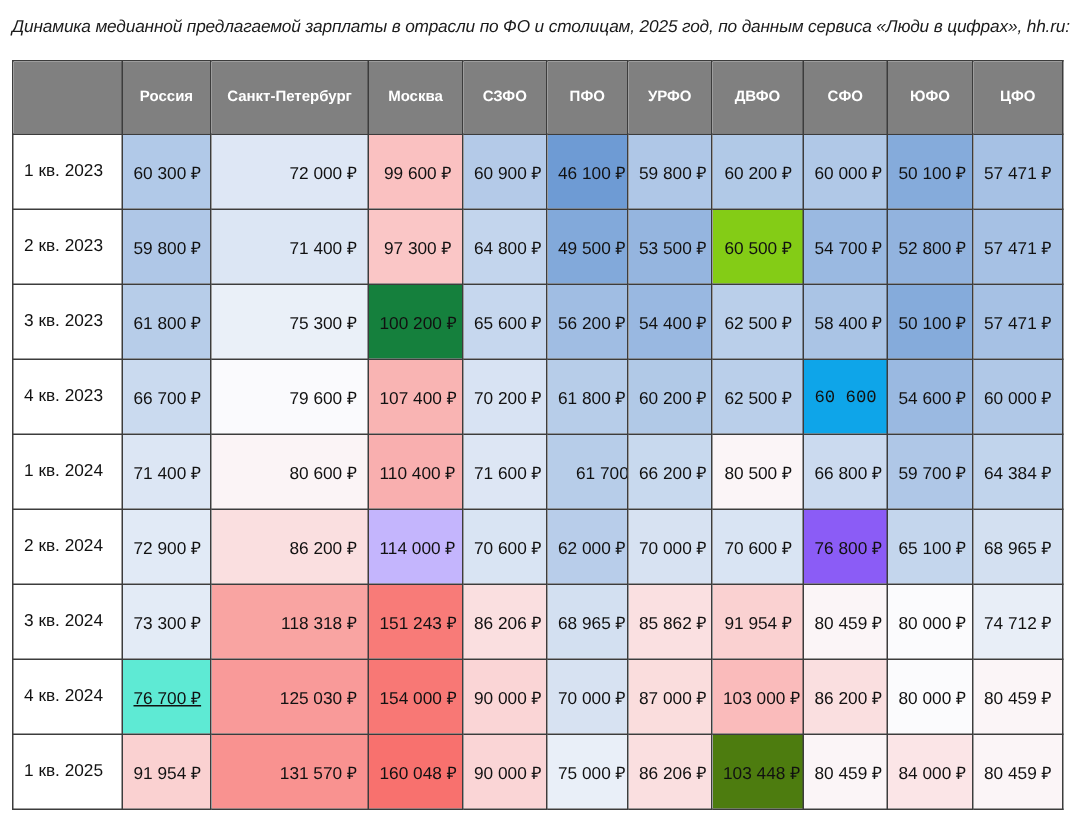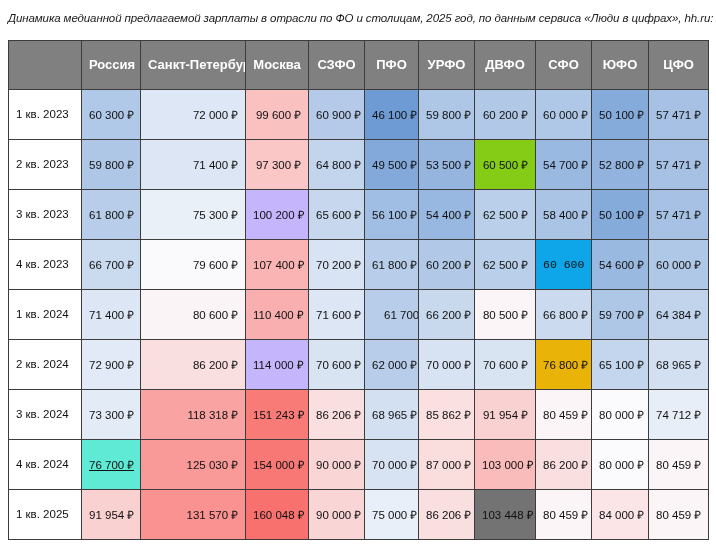--- a/index.html
+++ b/index.html
@@ -42,21 +42,21 @@
     box-sizing: border-box;
     overflow: hidden;
     white-space: nowrap;
   }
   table.salary-table thead th {
     background: #808080;
     color: #ffffff;
     font-weight: bold;
     text-align: center;
     height: 49px;
-    font-size: 13px;
+    font-size: 10px;
   }
   table.salary-table thead th.corner-cell {
     background: #808080;
   }
   td.row-label {
     background: #ffffff;
     text-align: left;
     font-weight: normal;
     padding-left: 12px;
     color: #111111;
@@ -136,23 +136,23 @@
           <td class="val" style="background: rgb(149, 181, 223);">53 500 ₽</td>
           <td class="val" style="background: #84cc16;">60 500 ₽</td>
           <td class="val" style="background: rgb(154, 185, 225);">54 700 ₽</td>
           <td class="val" style="background: rgb(146, 179, 222);">52 800 ₽</td>
           <td class="val" style="background: rgb(166, 193, 228);">57 471 ₽</td>
         </tr>
         <tr>
           <td class="row-label">3 кв. 2023</td>
           <td class="val" style="background: rgb(183, 205, 233);">61 800 ₽</td>
           <td class="val" style="background: rgb(234, 240, 248);">75 300 ₽</td>
-          <td class="val" style="background: #c4b5fd;">100 200 ₽</td>
+          <td class="val" style="background: #15803d;">100 200 ₽</td>
           <td class="val" style="background: rgb(198, 215, 238); margin-left: 19px;">65 600 ₽</td>
-          <td class="val" style="background: rgb(160, 189, 227);">56 100 ₽</td>
+          <td class="val" style="background: rgb(160, 189, 227);">56 200 ₽</td>
           <td class="val" style="background: rgb(153, 184, 225);">54 400 ₽</td>
           <td class="val" style="background: rgb(186, 207, 234);">62 500 ₽</td>
           <td class="val" style="background: rgb(170, 196, 229);">58 400 ₽</td>
           <td class="val" style="background: rgb(133, 171, 219);">50 100 ₽</td>
           <td class="val" style="background: rgb(166, 193, 228);">57 471 ₽</td>
         </tr>
         <tr>
           <td class="row-label">4 кв. 2023</td>
           <td class="val" style="background: rgb(202, 218, 239);">66 700 ₽</td>
           <td class="val" style="background: rgb(250, 250, 253);">79 600 ₽</td>
@@ -180,21 +180,21 @@
         </tr>
         <tr>
           <td class="row-label">2 кв. 2024</td>
           <td class="val" style="background: rgb(225, 234, 246);">72 900 ₽</td>
           <td class="val" style="background: rgb(250, 223, 224);">86 200 ₽</td>
           <td class="val" style="background: #c4b5fd;">114 000 ₽</td>
           <td class="val" style="background: rgb(217, 228, 243);">70 600 ₽</td>
           <td class="val" style="background: rgb(184, 205, 234);">62 000 ₽</td>
           <td class="val" style="background: rgb(215, 226, 242);">70 000 ₽</td>
           <td class="val" style="background: rgb(217, 228, 243);">70 600 ₽</td>
-          <td class="val" style="background: #eab308; margin-left: 24px;">76 800 ₽</td>
+          <td class="val" style="background: #8b5cf6; margin-left: 24px;">76 800 ₽</td>
           <td class="val" style="background: rgb(196, 214, 237);">65 100 ₽</td>
           <td class="val" style="background: rgb(211, 224, 241);">68 965 ₽</td>
         </tr>
         <tr>
           <td class="row-label">3 кв. 2024</td>
           <td class="val" style="background: rgb(227, 235, 246);">73 300 ₽</td>
           <td class="val" style="background: rgb(249, 164, 162);">118 318 ₽</td>
           <td class="val" style="background: rgb(248, 123, 120);">151 243 ₽</td>
           <td class="val" style="background: rgb(250, 223, 224);">86 206 ₽</td>
           <td class="val" style="background: rgb(211, 224, 241);">68 965 ₽</td>
@@ -218,20 +218,20 @@
           <td class="val" style="background: rgb(251, 245, 247);">80 459 ₽</td>
         </tr>
         <tr>
           <td class="row-label">1 кв. 2025</td>
           <td class="val" style="background: rgb(250, 209, 209);">91 954 ₽</td>
           <td class="val" style="background: rgb(249, 146, 144);">131 570 ₽</td>
           <td class="val" style="background: rgb(248, 113, 110);">160 048 ₽</td>
           <td class="val" style="background: rgb(250, 213, 214);">90 000 ₽</td>
           <td class="val" style="background: rgb(233, 239, 248);">75 000 ₽</td>
           <td class="val" style="background: rgb(250, 223, 224);">86 206 ₽</td>
-          <td class="val" style="background: #737373;">103 448 ₽</td>
+          <td class="val" style="background: #4d7c0f;">103 448 ₽</td>
           <td class="val" style="background: rgb(251, 245, 247);">80 459 ₽</td>
           <td class="val" style="background: rgb(251, 229, 231);">84 000 ₽</td>
           <td class="val" style="background: rgb(251, 245, 247);">80 459 ₽</td>
         </tr>
       </tbody>
   </table>
 </div>
 
 </body></html>

